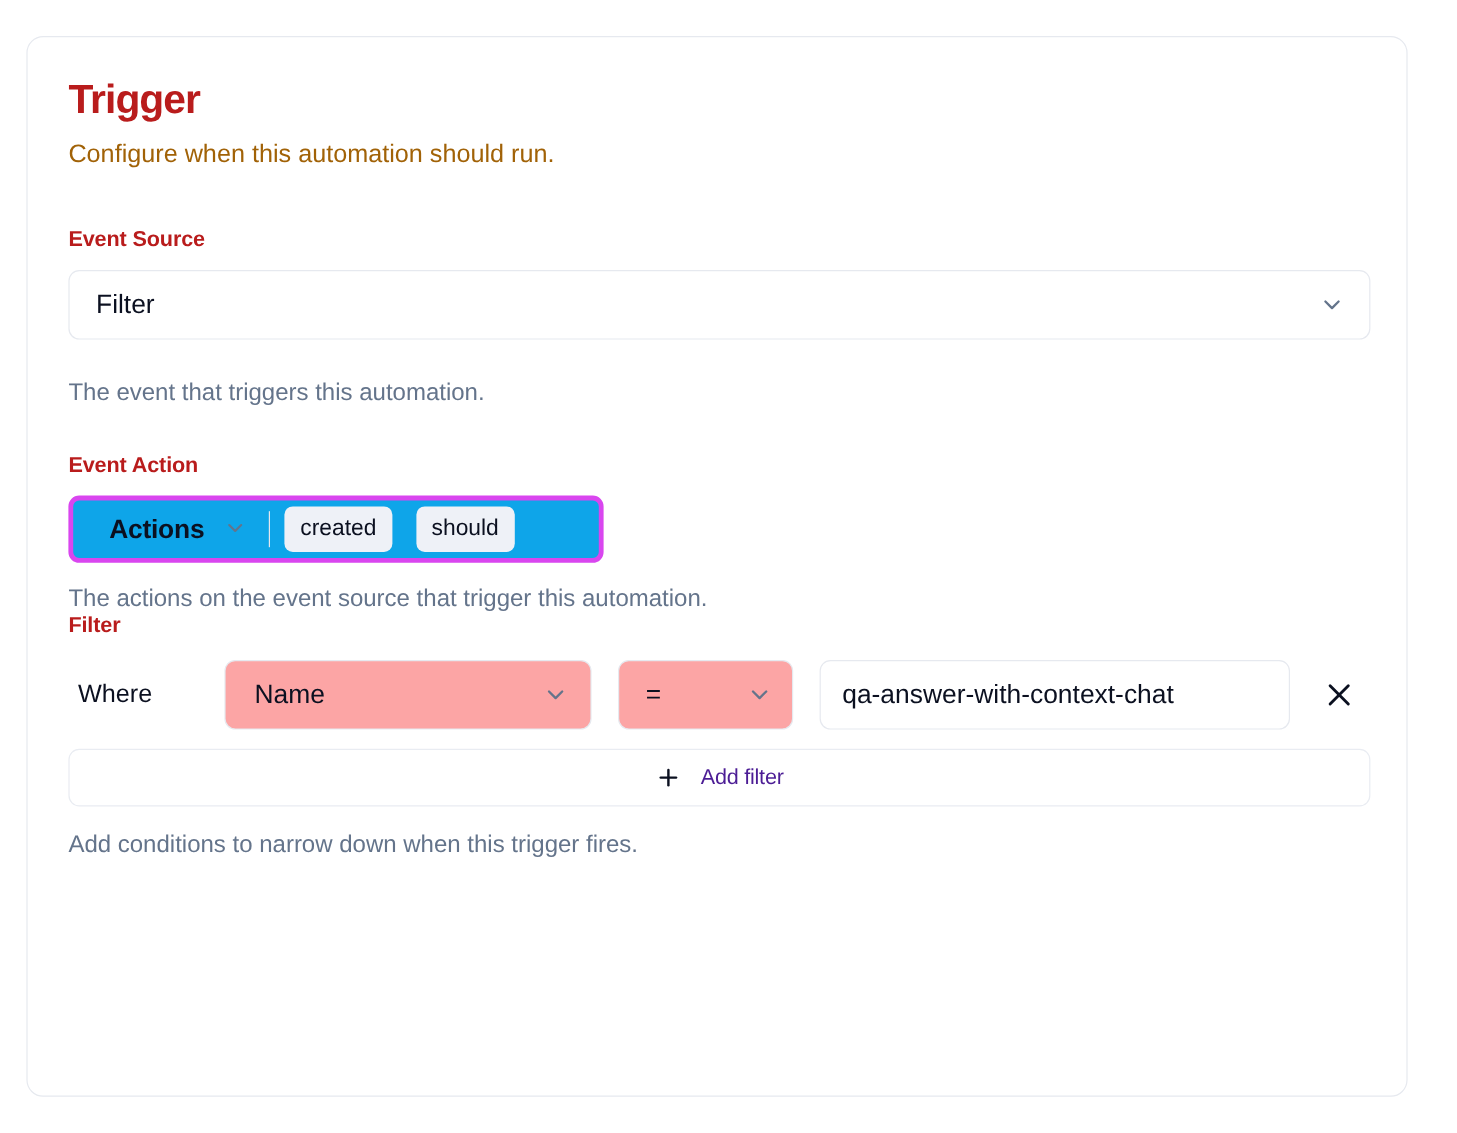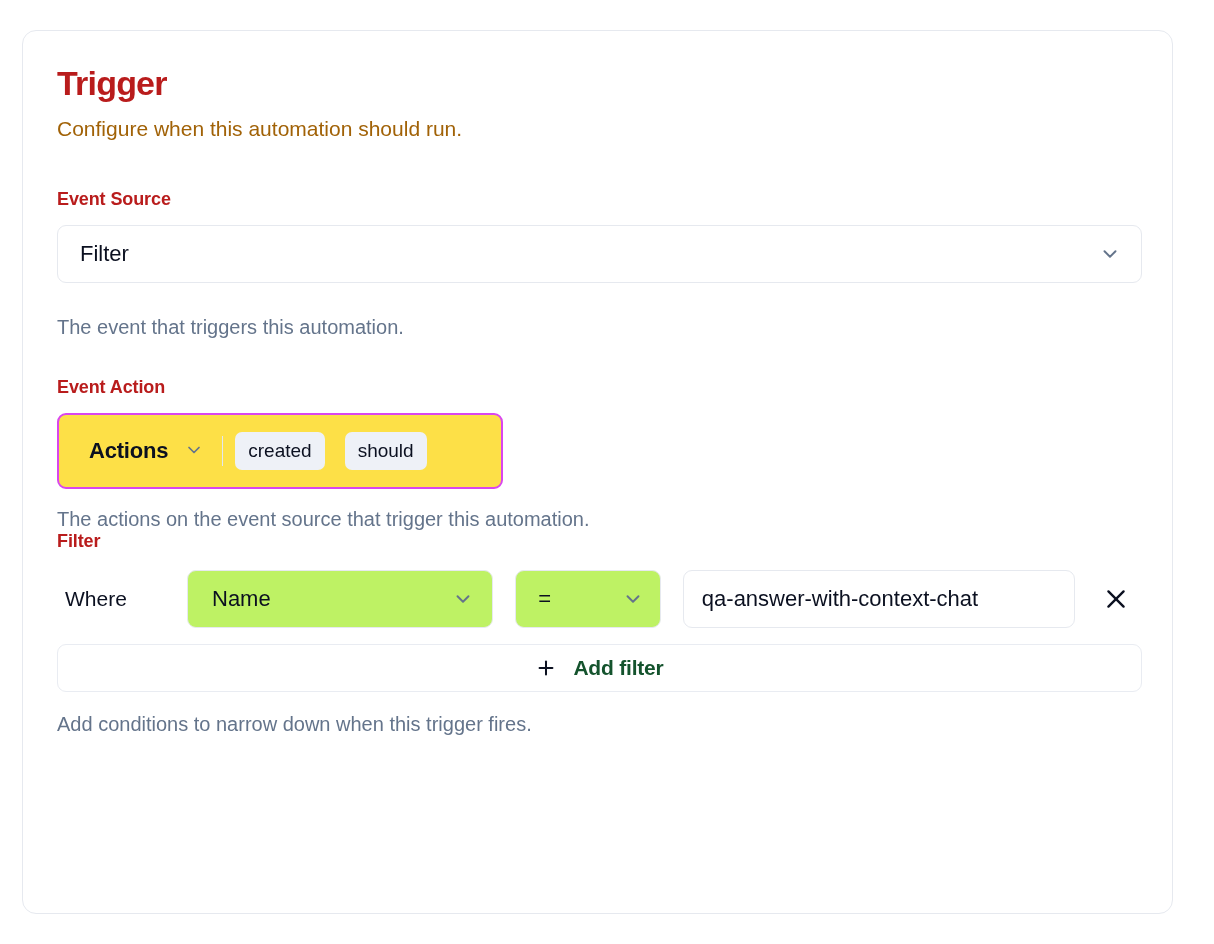--- a/index.html
+++ b/index.html
@@ -95,25 +95,25 @@
     display: block;
     width: 22px;
     height: 22px;
     flex: none;
   }
   .chev svg { display: block; }
 
   
   .action-combo {
     margin-top: 15px;
-    height: 76px;
+    height: 56px;
     width: 446px;
-    border: 2px solid #d946ef;
-    border-radius: 9px;
-    background: #fde047;
+    border: 4px solid #d946ef;
+    border-radius: 9px;
+    background: #0ea5e9;
     display: flex;
     align-items: center;
     padding: 0 14px 0 0;
   }
   .action-trigger {
     display: flex;
     align-items: center;
     gap: 16px;
     padding: 0 16px 0 30px;
     height: 100%;
@@ -161,21 +161,21 @@
     font-size: 21px;
     color: #0b1020;
     width: 126px;
     flex: none;
     padding-left: 8px;
   }
   .fl-select {
     height: 58px;
     border: 1px solid #e6e9ef;
     border-radius: 9px;
-    background: #bef264;
+    background: #fca5a5;
     display: flex;
     align-items: center;
     justify-content: space-between;
     padding: 0 18px 0 24px;
     cursor: pointer;
   }
   .fl-select.field { width: 312px; margin-right: 18px; }
   .fl-select.op    { width: 148px; margin-right: 18px; padding: 0 16px 0 22px; }
   .fl-select-value {
     font-size: 22px;
@@ -216,23 +216,23 @@
     border-radius: 9px;
     background: #ffffff;
     display: flex;
     align-items: center;
     justify-content: center;
     gap: 16px;
     cursor: pointer;
     font-family: "Liberation Sans", sans-serif;
   }
   .add-filter-label {
-    font-size: 21px;
-    font-weight: 700;
-    color: #14532d;
+    font-size: 18px;
+    font-weight: 400;
+    color: #4c1d95;
     letter-spacing: -0.2px;
   }
   .plus-icon { width: 22px; height: 22px; display:block; }
 
   .filter-help { margin-top: 20px; }
   .hint-es { margin-top: 32px; }
   .hint-ea { margin-top: 18px; }
 </style>
 </head>
 <body>

